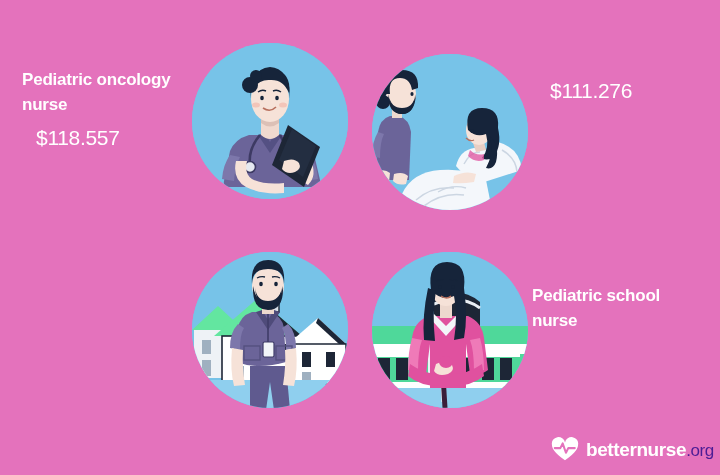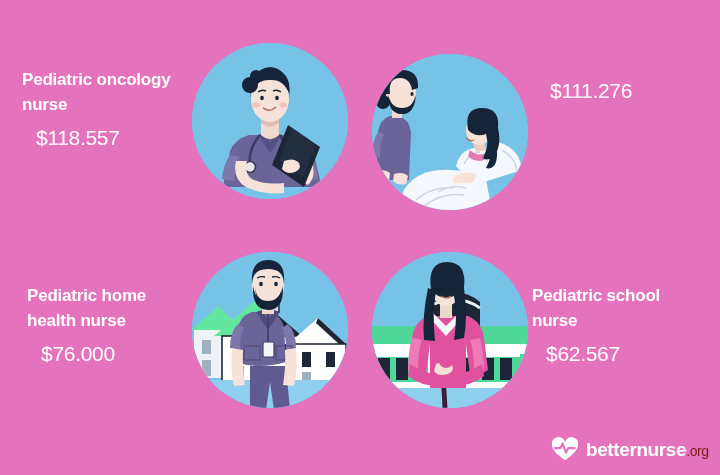--- a/index.html
+++ b/index.html
@@ -69,49 +69,43 @@
   }
   .logo-mark { width: 28px; height: 25px; display: block; }
   .logo-text {
     font-size: 19px;
     font-weight: bold;
     letter-spacing: -0.4px;
     color: #ffffff;
   }
   .logo-tld {
     font-weight: normal;
-    color: #7f1d1d;
-    font-size: 14px;
+    color: #4c1d95;
+    font-size: 17px;
   }
 </style>
 </head>
 <body>
 
 <div id="infographic">
 
   <div class="label-block blk-tl">
     <p class="label-title">Pediatric oncology
 nurse</p>
     <p class="label-amount">$118.557</p>
   </div>
 
   <div class="label-block blk-tr">
     <p class="label-amount">$111.276</p>
   </div>
 
-  <div class="label-block blk-bl">
-    <p class="label-title">Pediatric home
-health nurse</p>
-    <p class="label-amount">$76.000</p>
-  </div>
 
   <div class="label-block blk-br">
     <p class="label-title">Pediatric school
 nurse</p>
-    <p class="label-amount">$62.567</p>
   </div>
 
   <div class="circle c1">
     <svg viewBox="0 0 156 156">
       <rect width="156" height="156" fill="#77c3e8"></rect>
 
       <path d="M57 92 q-14 4 -19 16 l-6 30 q-1 6 5 6 l86 0 q6 0 5 -7 l-7 -30 q-5 -12 -19 -15 l-45 0 z" fill="#6b6499"></path>
       <path d="M38 112 q-7 10 -8 24 l12 2 q1 -15 6 -24 z" fill="#7d77ab"></path>
       <path d="M118 112 q7 10 8 24 l-12 2 q-1 -15 -6 -24 z" fill="#7d77ab"></path>
 

